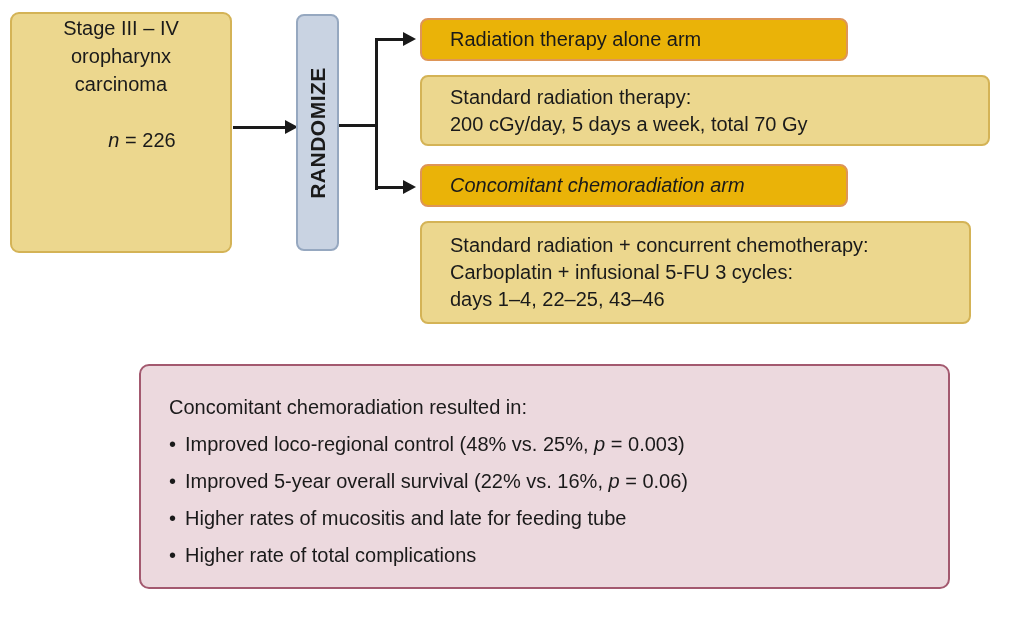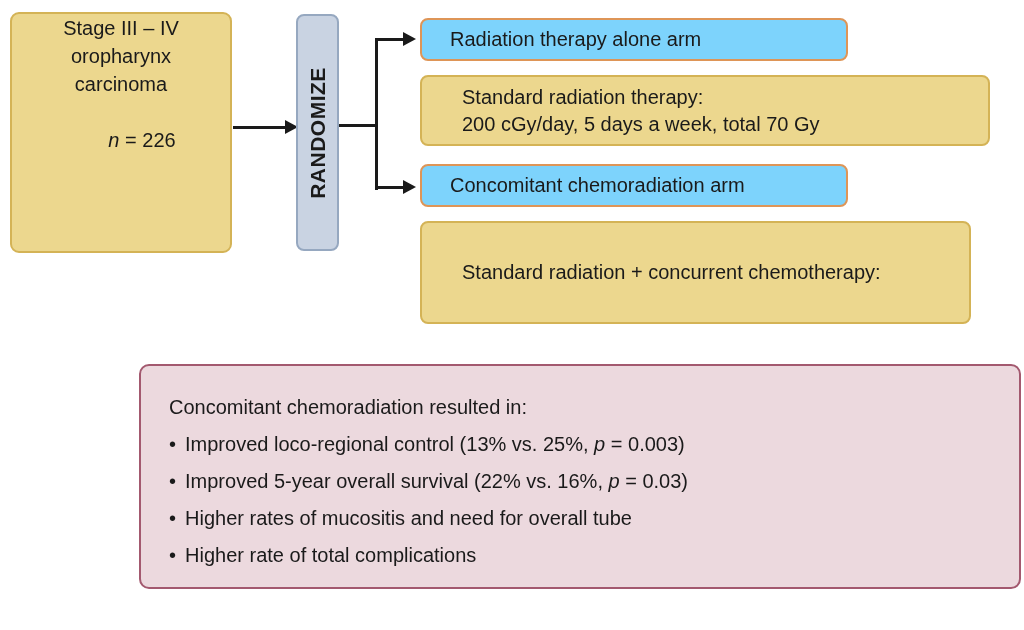--- a/index.html
+++ b/index.html
@@ -60,48 +60,48 @@
   .arrowhead {
     position: absolute;
     width: 0; height: 0;
     border-top: 7px solid transparent;
     border-bottom: 7px solid transparent;
     border-left: 13px solid #1a1a1a;
   }
 
   
   .arm {
-    background: #7dd3fc;
+    background: #eab308;
     border: 2px solid #de9557;
     border-radius: 8px;
     display: flex;
     align-items: center;
     padding-left: 28px;
   }
   .arm1 { left: 420px; top: 18px; width: 428px; height: 43px; }
-  .arm2 { left: 420px; top: 164px; width: 428px; height: 43px; }
+  .arm2 { left: 420px; top: 164px; width: 428px; height: 43px; font-style: italic; }
 
   
   .detail {
     background: #ecd78e;
     border: 2px solid #d4b356;
     border-radius: 8px;
     display: flex;
     flex-direction: column;
     justify-content: center;
-    padding-left: 40px;
+    padding-left: 28px;
     line-height: 27px;
   }
   .detail1 { left: 420px; top: 75px; width: 570px; height: 71px; }
   .detail2 { left: 420px; top: 221px; width: 551px; height: 103px; }
 
   
   .results {
     left: 139px; top: 364px;
-    width: 882px; height: 225px;
+    width: 811px; height: 225px;
     background: #ecd9de;
     border: 2px solid #a3596f;
     border-radius: 10px;
     padding: 23px 18px 0 28px;
   }
   .results .row { line-height: 37px; }
   .bullet-marker { margin-right: 9px; }
 </style>
 </head>
 <body>
@@ -135,23 +135,25 @@
   <div class="box detail detail1">
     <div>Standard radiation therapy:</div>
     <div>200 cGy/day, 5 days a week, total 70 Gy</div>
   </div>
 
   <div class="box arm arm2">
     <span>Concomitant chemoradiation arm</span>
   </div>
   <div class="box detail detail2">
     <div>Standard radiation + concurrent chemotherapy:</div>
+    <div>Carboplatin + infusional 5-FU 3 cycles:</div>
+    <div>days 1–4, 22–25, 43–46</div>
   </div>
 
   <div class="box results">
     <div class="row">Concomitant chemoradiation resulted in:</div>
-    <div class="row"><span class="bullet-marker">•</span><span>Improved loco-regional control (13% vs. 25%, </span><span class="italic">p</span><span> = 0.003)</span></div>
-    <div class="row"><span class="bullet-marker">•</span><span>Improved 5-year overall survival (22% vs. 16%, </span><span class="italic">p</span><span> = 0.03)</span></div>
-    <div class="row"><span class="bullet-marker">•</span><span>Higher rates of mucositis and need for overall tube</span><span class="italic"></span><span></span></div>
+    <div class="row"><span class="bullet-marker">•</span><span>Improved loco-regional control (48% vs. 25%, </span><span class="italic">p</span><span> = 0.003)</span></div>
+    <div class="row"><span class="bullet-marker">•</span><span>Improved 5-year overall survival (22% vs. 16%, </span><span class="italic">p</span><span> = 0.06)</span></div>
+    <div class="row"><span class="bullet-marker">•</span><span>Higher rates of mucositis and late for feeding tube</span><span class="italic"></span><span></span></div>
     <div class="row"><span class="bullet-marker">•</span><span>Higher rate of total complications</span><span class="italic"></span><span></span></div>
   </div>
 
 </div>
 
 </body></html>

